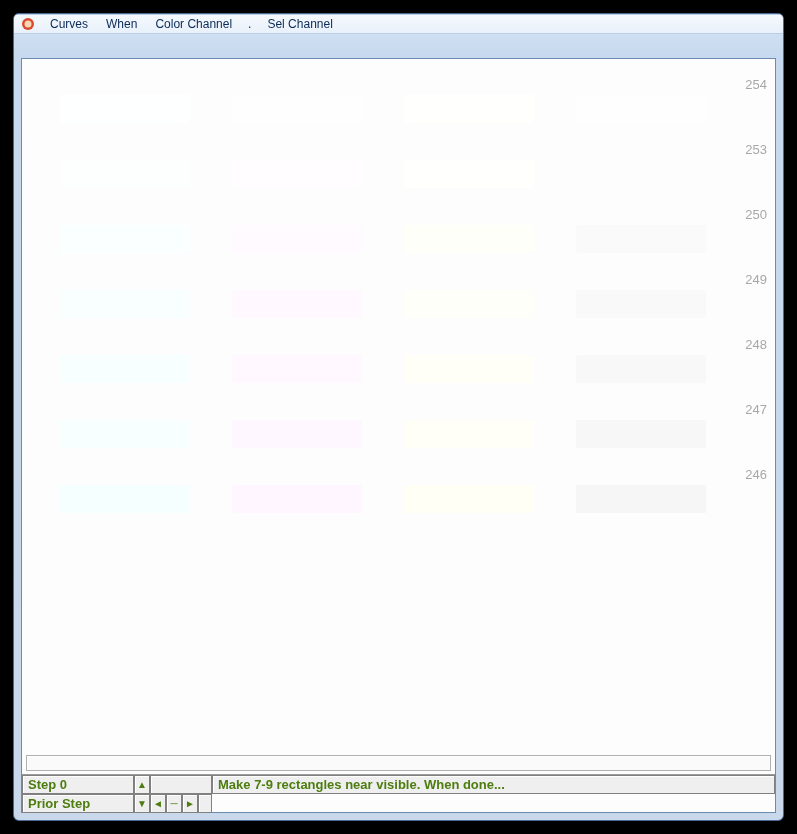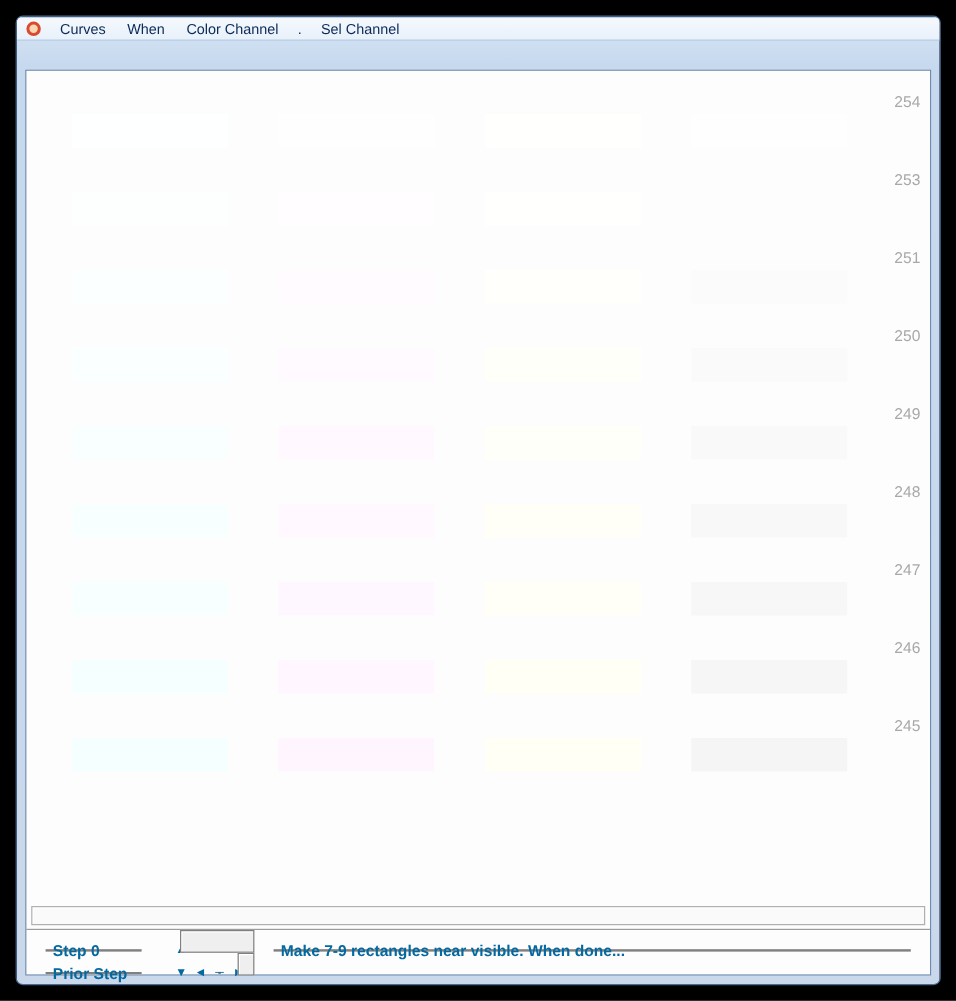--- a/index.html
+++ b/index.html
@@ -140,22 +140,22 @@
     border-top: 1px solid #9c9c9c;
   }
   .cell {
     border: 1px solid #808080;
     background: #efefef;
     box-shadow: inset 1px 1px 0 #fff;
     display: flex; align-items: center;
     padding: 0 5px;
     font-size: 13px;
     font-weight: bold;
-    color: #0369a1;
-    margin: 16px;
+    color: #4d7c0f;
+    margin: 0;
   }
   .cell.center { justify-content: center; padding: 0; }
   .cell .arrow { font-size: 10px; line-height: 1; }
   .cell.msg { font-weight: bold; }
   .spacer-cell {
     border: 1px solid #808080;
     background: #efefef;
     box-shadow: inset 1px 1px 0 #fff;
   }
 </style>
@@ -189,27 +189,20 @@
           <span class="row-label">254</span>
         </div>
         <div class="row">
           <div class="swatch" style="background: rgb(253, 255, 255);"></div>
           <div class="swatch" style="background: rgb(255, 253, 255);"></div>
           <div class="swatch" style="background: rgb(255, 255, 253);"></div>
           <div class="swatch" style="background: rgb(253, 253, 253);"></div>
           <span class="row-label">253</span>
         </div>
         <div class="row">
-          <div class="swatch" style="background: rgb(251, 255, 255);"></div>
-          <div class="swatch" style="background: rgb(255, 251, 255);"></div>
-          <div class="swatch" style="background: rgb(255, 255, 251);"></div>
-          <div class="swatch" style="background: rgb(251, 251, 251);"></div>
-          <span class="row-label">251</span>
-        </div>
-        <div class="row">
           <div class="swatch" style="background: rgb(250, 255, 255);"></div>
           <div class="swatch" style="background: rgb(255, 250, 255);"></div>
           <div class="swatch" style="background: rgb(255, 255, 250);"></div>
           <div class="swatch" style="background: rgb(250, 250, 250);"></div>
           <span class="row-label">250</span>
         </div>
         <div class="row">
           <div class="swatch" style="background: rgb(249, 255, 255);"></div>
           <div class="swatch" style="background: rgb(255, 249, 255);"></div>
           <div class="swatch" style="background: rgb(255, 255, 249);"></div>
@@ -230,27 +223,20 @@
           <div class="swatch" style="background: rgb(247, 247, 247);"></div>
           <span class="row-label">247</span>
         </div>
         <div class="row">
           <div class="swatch" style="background: rgb(246, 255, 255);"></div>
           <div class="swatch" style="background: rgb(255, 246, 255);"></div>
           <div class="swatch" style="background: rgb(255, 255, 246);"></div>
           <div class="swatch" style="background: rgb(246, 246, 246);"></div>
           <span class="row-label">246</span>
         </div>
-        <div class="row">
-          <div class="swatch" style="background: rgb(245, 255, 255);"></div>
-          <div class="swatch" style="background: rgb(255, 245, 255);"></div>
-          <div class="swatch" style="background: rgb(255, 255, 245);"></div>
-          <div class="swatch" style="background: rgb(245, 245, 245);"></div>
-          <span class="row-label">245</span>
-        </div>
       </div>
 
     <div class="hscroll"></div>
 
     <div class="footer">
 
       <div class="cell">Step 0</div>
       <div class="cell center">
           <span class="arrow">▲</span>
         </div>

